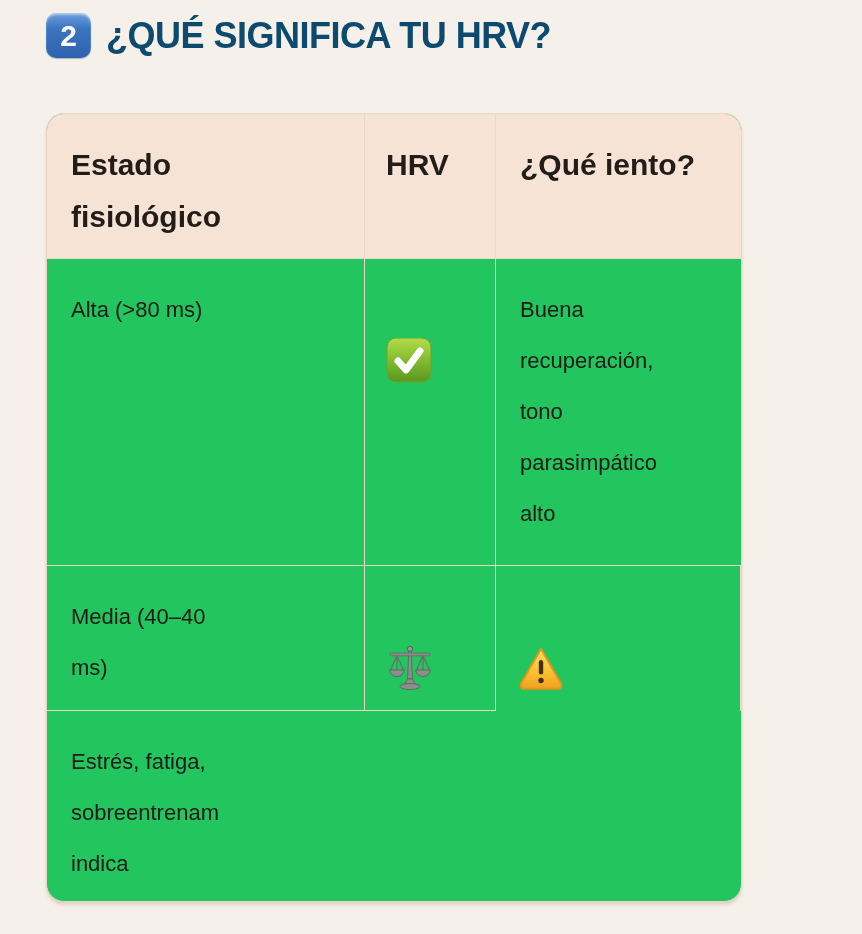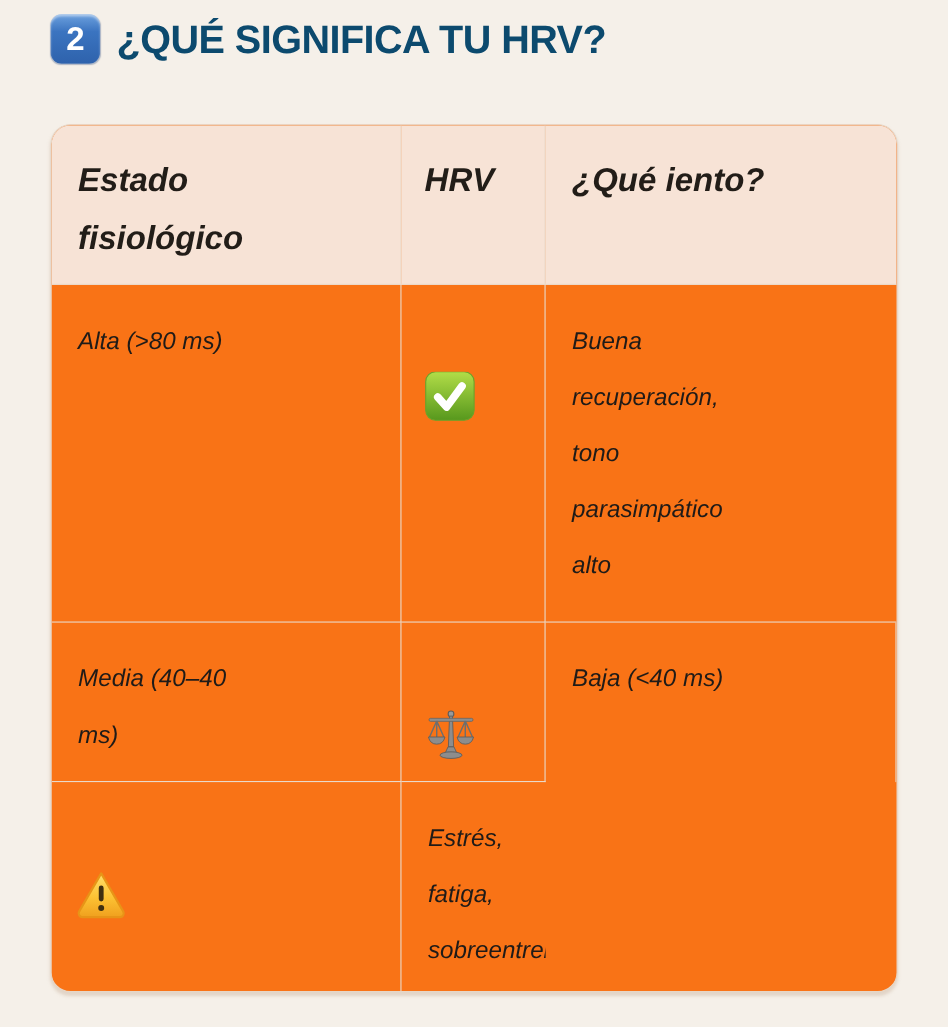--- a/index.html
+++ b/index.html
@@ -32,30 +32,29 @@
   }
   .title {
     font-size: 36px;
     font-weight: 700;
     letter-spacing: -0.5px;
     color: #0c4a6e;
     white-space: nowrap;
   }
   .card {
     margin: 55px 46px 0 46px;
-    width: 770px;
+    width: 696px;
     border: 1px solid #e7d6c6;
     border-radius: 18px;
     overflow: hidden;
     box-shadow: 0 3px 3px rgba(190,160,135,0.35);
     display: grid;
     grid-template-columns: 318px 131px 1fr;
     grid-template-rows: 145px 307px 145px 190px;
-    background: #f97316;
-    font-style: italic;
+    background: #22c55e;
   }
   .cell {
     border-right: 1px solid #ead9c9;
     border-bottom: 1px solid #ead9c9;
     padding: 25px 20px 0 24px;
     font-size: 22px;
     line-height: 51px;
     white-space: pre-line;
     overflow: hidden;
   }
@@ -117,33 +116,32 @@
         <rect x="4" y="8" width="40" height="2.8" rx="1.4" fill="#8d8d8d" stroke="#5d5d5d" stroke-width="0.6"></rect>
         <path d="M11 10.5 L4.5 25 M11 10.5 L17.5 25 M11 10.5 L11 25" stroke="#6e6e6e" stroke-width="1.3" fill="none"></path>
         <path d="M3.5 25 h15 q-1.5 6.5 -7.5 6.5 q-6 0 -7.5 -6.5 Z" fill="#8d8d8d" stroke="#5d5d5d" stroke-width="0.8"></path>
         <path d="M37 10.5 L30.5 25 M37 10.5 L43.5 25 M37 10.5 L37 25" stroke="#6e6e6e" stroke-width="1.3" fill="none"></path>
         <path d="M29.5 25 h15 q-1.5 6.5 -7.5 6.5 q-6 0 -7.5 -6.5 Z" fill="#8d8d8d" stroke="#5d5d5d" stroke-width="0.8"></path>
         <path d="M21.3 34 h5.4 l2.3 5 h-10 Z" fill="#8d8d8d" stroke="#5d5d5d" stroke-width="0.8"></path>
         <ellipse cx="24" cy="41.5" rx="10" ry="3" fill="#8d8d8d" stroke="#5d5d5d" stroke-width="0.8"></ellipse>
       </svg>
     </div>
 
-    <div class="cell col-1 row-last">Baja (&lt;40 ms)</div>
     <div class="cell col-2 icon-cell row-last">
       <svg class="icon-box" viewBox="0 0 48 46" xmlns="http://www.w3.org/2000/svg">
         <defs>
           <linearGradient id="gwarn" x1="0" y1="0" x2="0" y2="1">
             <stop offset="0" stop-color="#ffdf6b"></stop>
             <stop offset="0.55" stop-color="#fcc233"></stop>
             <stop offset="1" stop-color="#f0a01e"></stop>
           </linearGradient>
         </defs>
         <path d="M24 4 L44 38.5 a3.5 3.5 0 0 1 -3 5.3 H7 a3.5 3.5 0 0 1 -3 -5.3 Z" fill="url(#gwarn)" stroke="#e89417" stroke-width="2" stroke-linejoin="round"></path>
         <rect x="21.8" y="15" width="4.4" height="14.5" rx="2.2" fill="#402f10"></rect>
         <circle cx="24" cy="35.5" r="2.7" fill="#402f10"></circle>
       </svg>
     </div>
     <div class="cell col-3 row-last">Estrés, fatiga,
 sobreentrenam
-iento</div>
+indica</div>
 
   </div>
 </div>
 
 </body></html>

